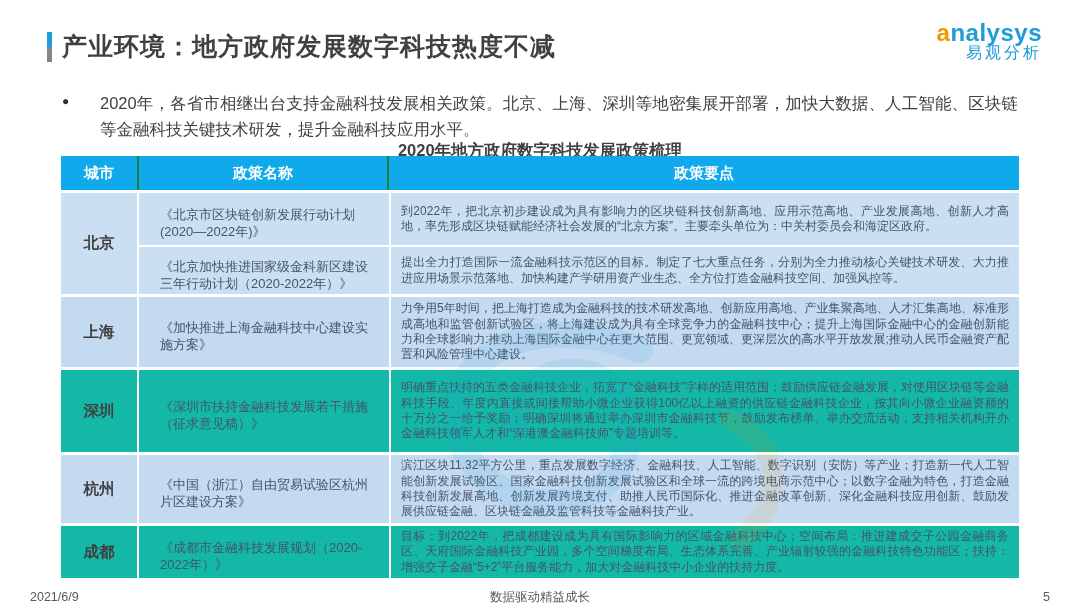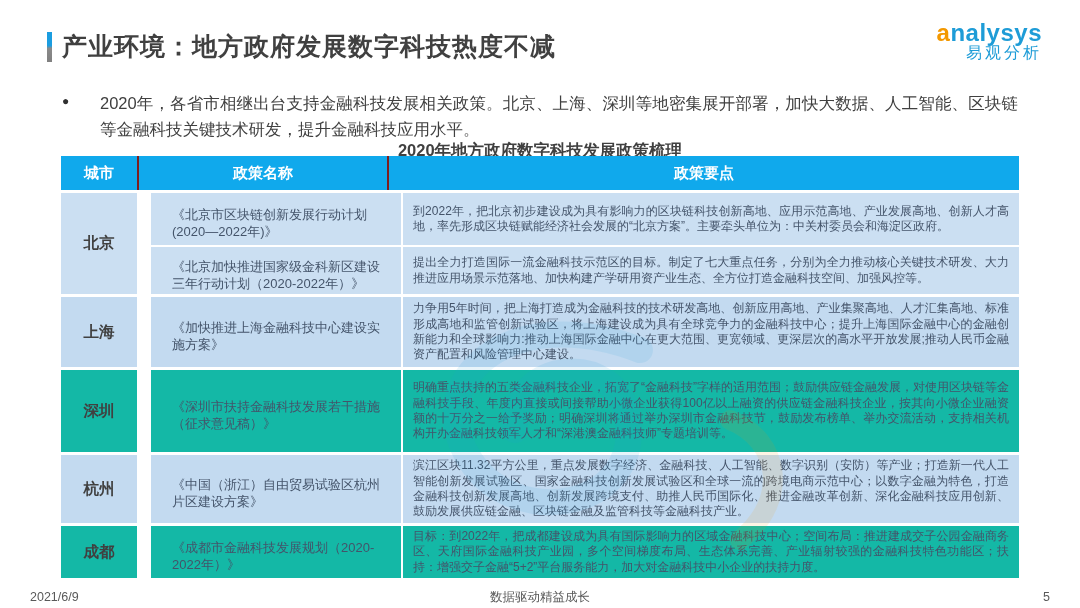--- a/index.html
+++ b/index.html
@@ -26,25 +26,25 @@
   .intro { position:absolute; left:62px; top:90px; width:956px; display:flex; }
   .bullet-dot { width:38px; font-size:12px; color:#303030; padding-top:4px; }
   .intro-text { flex:1; font-size:16.5px; color:#404040; line-height:26px; text-align:justify; }
 
   
   .table-title { position:absolute; left:0; top:140px; width:100%; text-align:center;
     font-size:16.5px; font-weight:bold; color:#404040; }
   .ptable { position:absolute; left:61px; top:156px; width:958px; z-index:1; }
   .ptable-header { display:flex; background:#10A9EC; height:34px; color:#fff; font-weight:bold; font-size:15px; }
   .hcell { display:flex; align-items:center; justify-content:center; }
-  .hcell + .hcell { border-left:2px solid #7f1d1d; }
+  .hcell + .hcell { border-left:2px solid #15803d; }
   .w-city { width:76px; } .w-name { width:250px; } .w-points { flex:1; }
 
   .city-row { display:flex; margin-top:3px; }
-  .city-cell { width:76px; margin-right:14px; display:flex; align-items:center; justify-content:center;
+  .city-cell { width:76px; margin-right:2px; display:flex; align-items:center; justify-content:center;
     font-size:15.5px; font-weight:bold; color:#404040; }
   .subrows { flex:1; display:flex; flex-direction:column; gap:2px; }
   .subrow { display:flex; }
   .name-cell { width:250px; margin-right:2px; display:flex; align-items:center;
     padding:11px 10px 3px 21px; font-size:13px; line-height:17px; color:#44546A; overflow:hidden; }
   .points-cell { flex:1; display:flex; align-items:center;
     padding:4px 10px; font-size:12px; line-height:15.3px; color:#44546A; text-align:justify; overflow:hidden; }
 
   .bg-bj { background:#CBDFF2; }
   .bg-med { background:#C3DAF0; }

